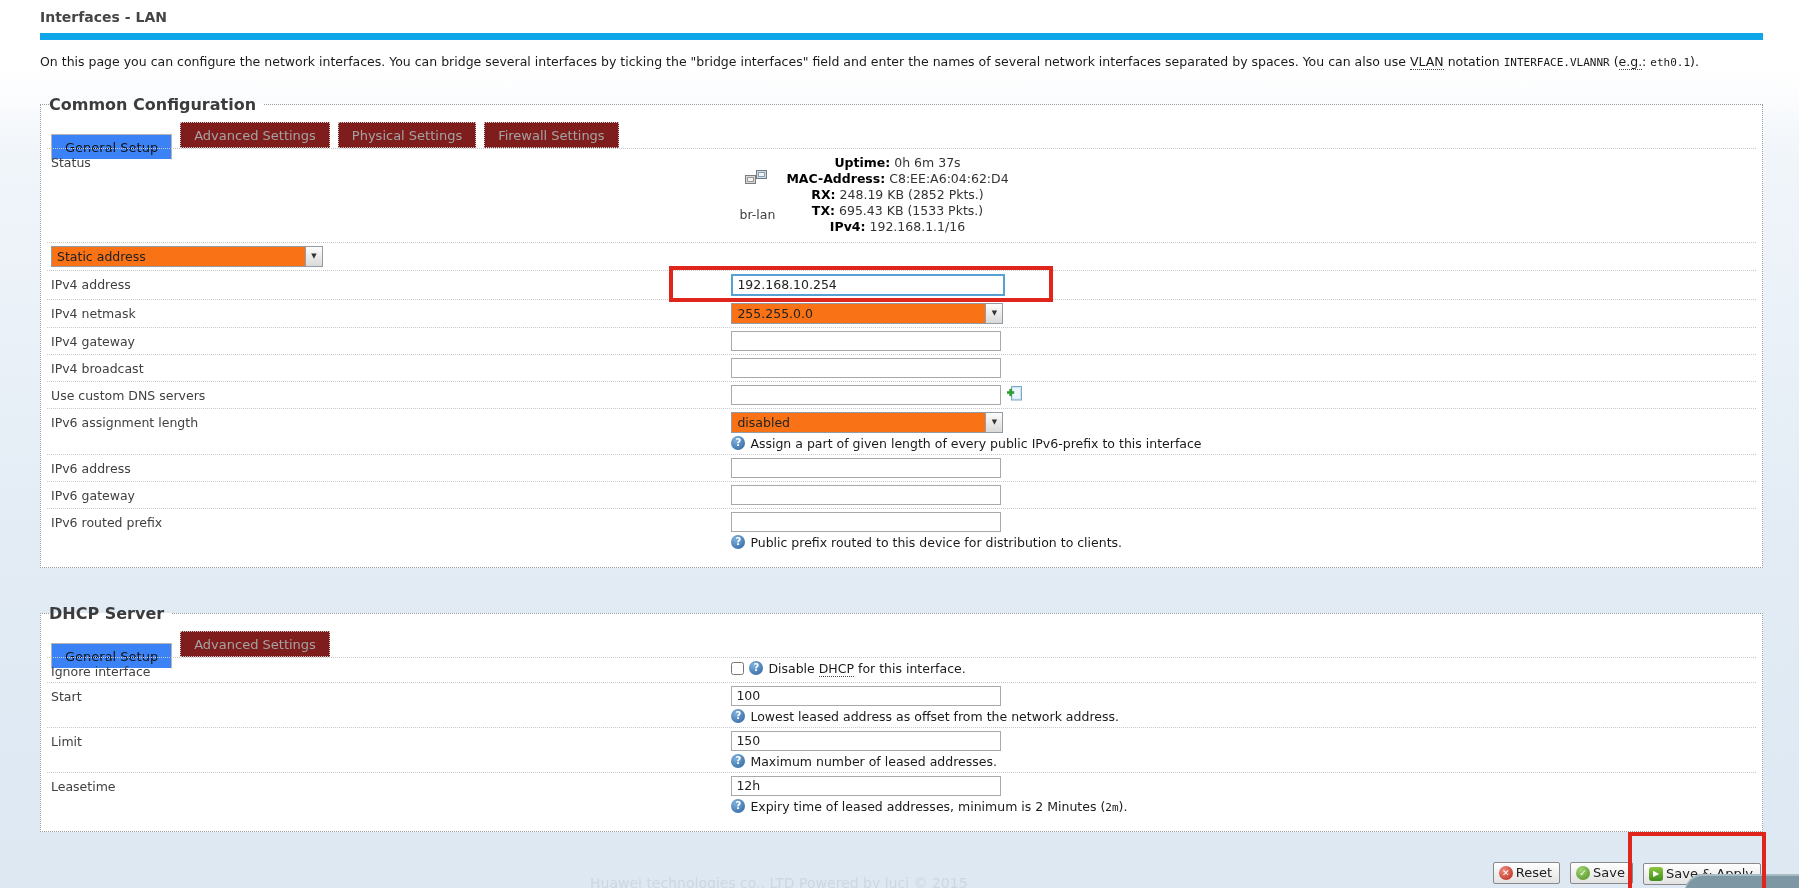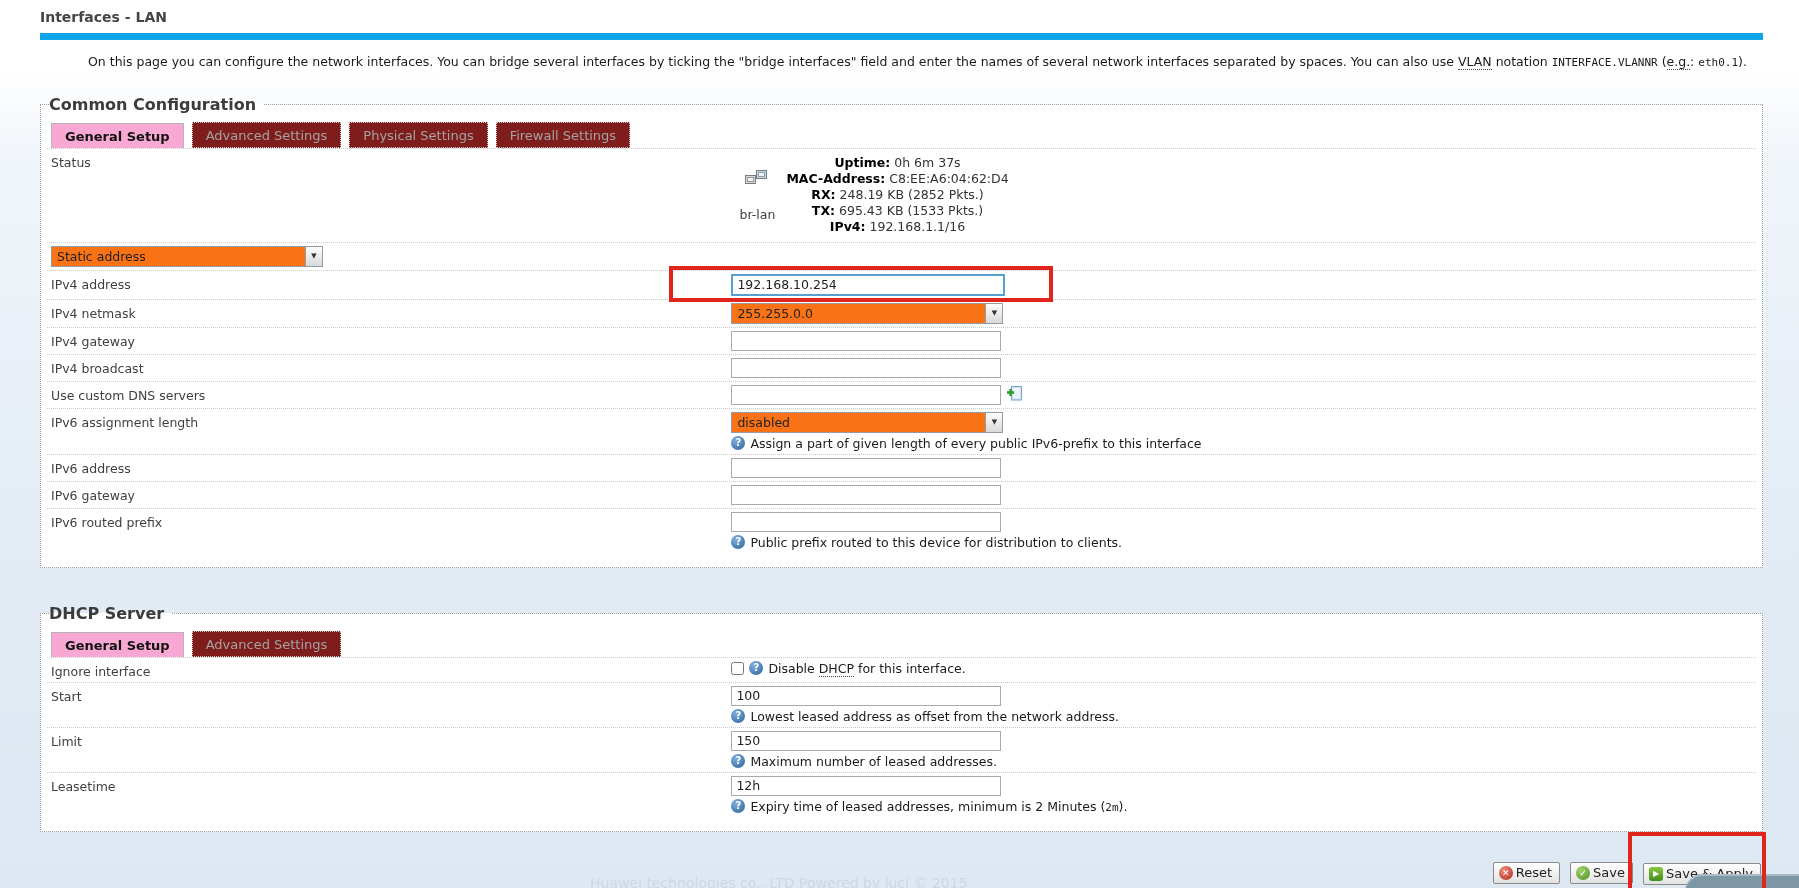--- a/index.html
+++ b/index.html
@@ -15,21 +15,21 @@
   }
 
   
   h1.page-title {
     font-size: 14px;
     font-weight: bold;
     color: #454545;
     padding: 3px 0 8px 0;
     border-bottom: 7px solid #0ea5e9;
   }
-  p.page-desc { margin-top: 13px; line-height: 1.4; color: #1a1a1a; max-width: 1723px; margin-left: 48px; }
+  p.page-desc { margin-top: 13px; line-height: 1.4; color: #1a1a1a; max-width: 1723px; }
   .abbr { border-bottom: 1px dotted #444; }
   .mono { font-family: "DejaVu Sans Mono", "Liberation Mono", monospace; font-size: 11px; }
 
   
   fieldset.cbi-section {
     border: 1px dotted #9a9a9a;
     background: #fff;
     margin-top: 24px;
     padding: 6px 6px 14px 6px;
   }
@@ -44,27 +44,26 @@
   
   .tabs { padding: 2px 0 0 4px; }
   .tab {
     display: inline-block;
     padding: 5px 13px 4px 13px;
     margin-right: 4px;
     font-size: 13px;
     cursor: pointer;
   }
   .tab.active {
-    background: #f9a8d4;
+    background: #3b82f6;
     border: 1px solid #b5b5b5;
     border-bottom: 1px solid #fff;
     color: #111;
     position: relative;
-    top: 1px;
-    font-weight: bold;
+    top: 12px;
   }
   .tab.inactive {
     background: #7f1d1d;
     border: 1px dotted #c8c8c8;
     color: #a3a3a3;
   }
 
   
   .rows { margin-top: 0; }
   .row { display: flex; border-top: 1px dotted #c9c9c9; padding: 3px 4px; position: relative; }

